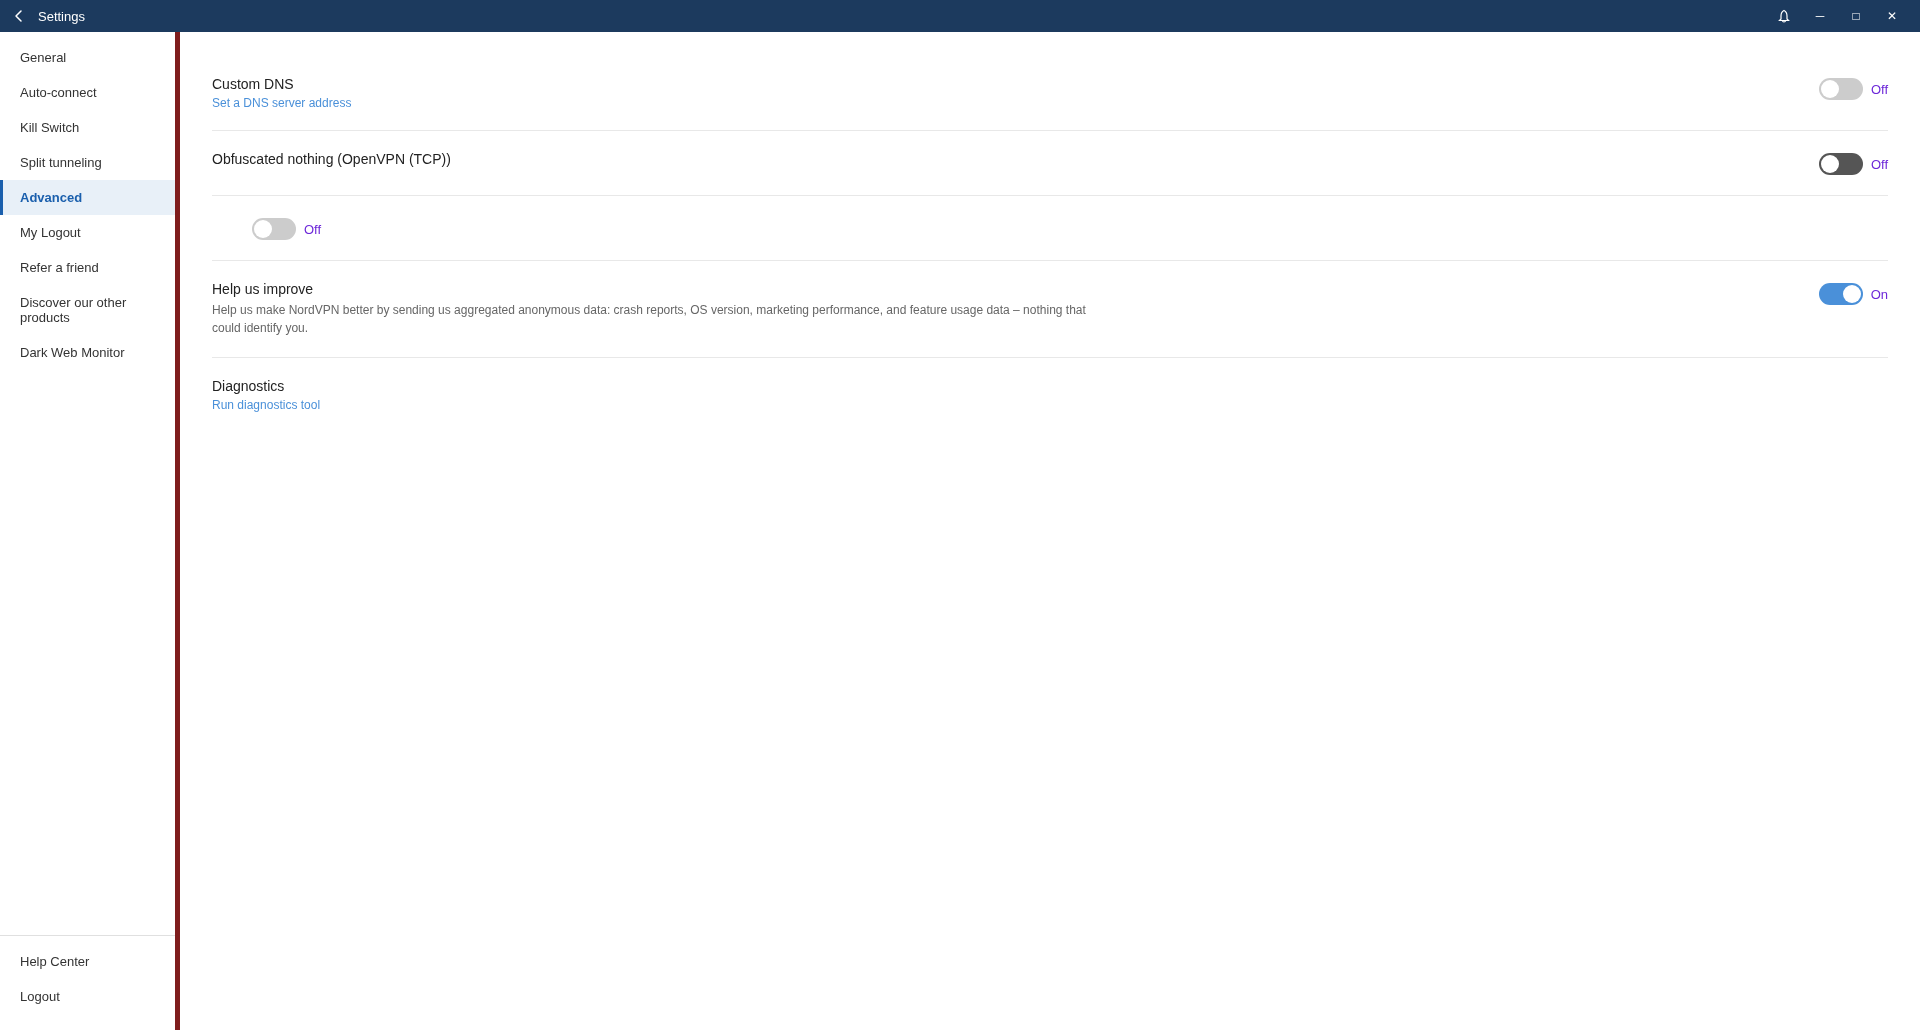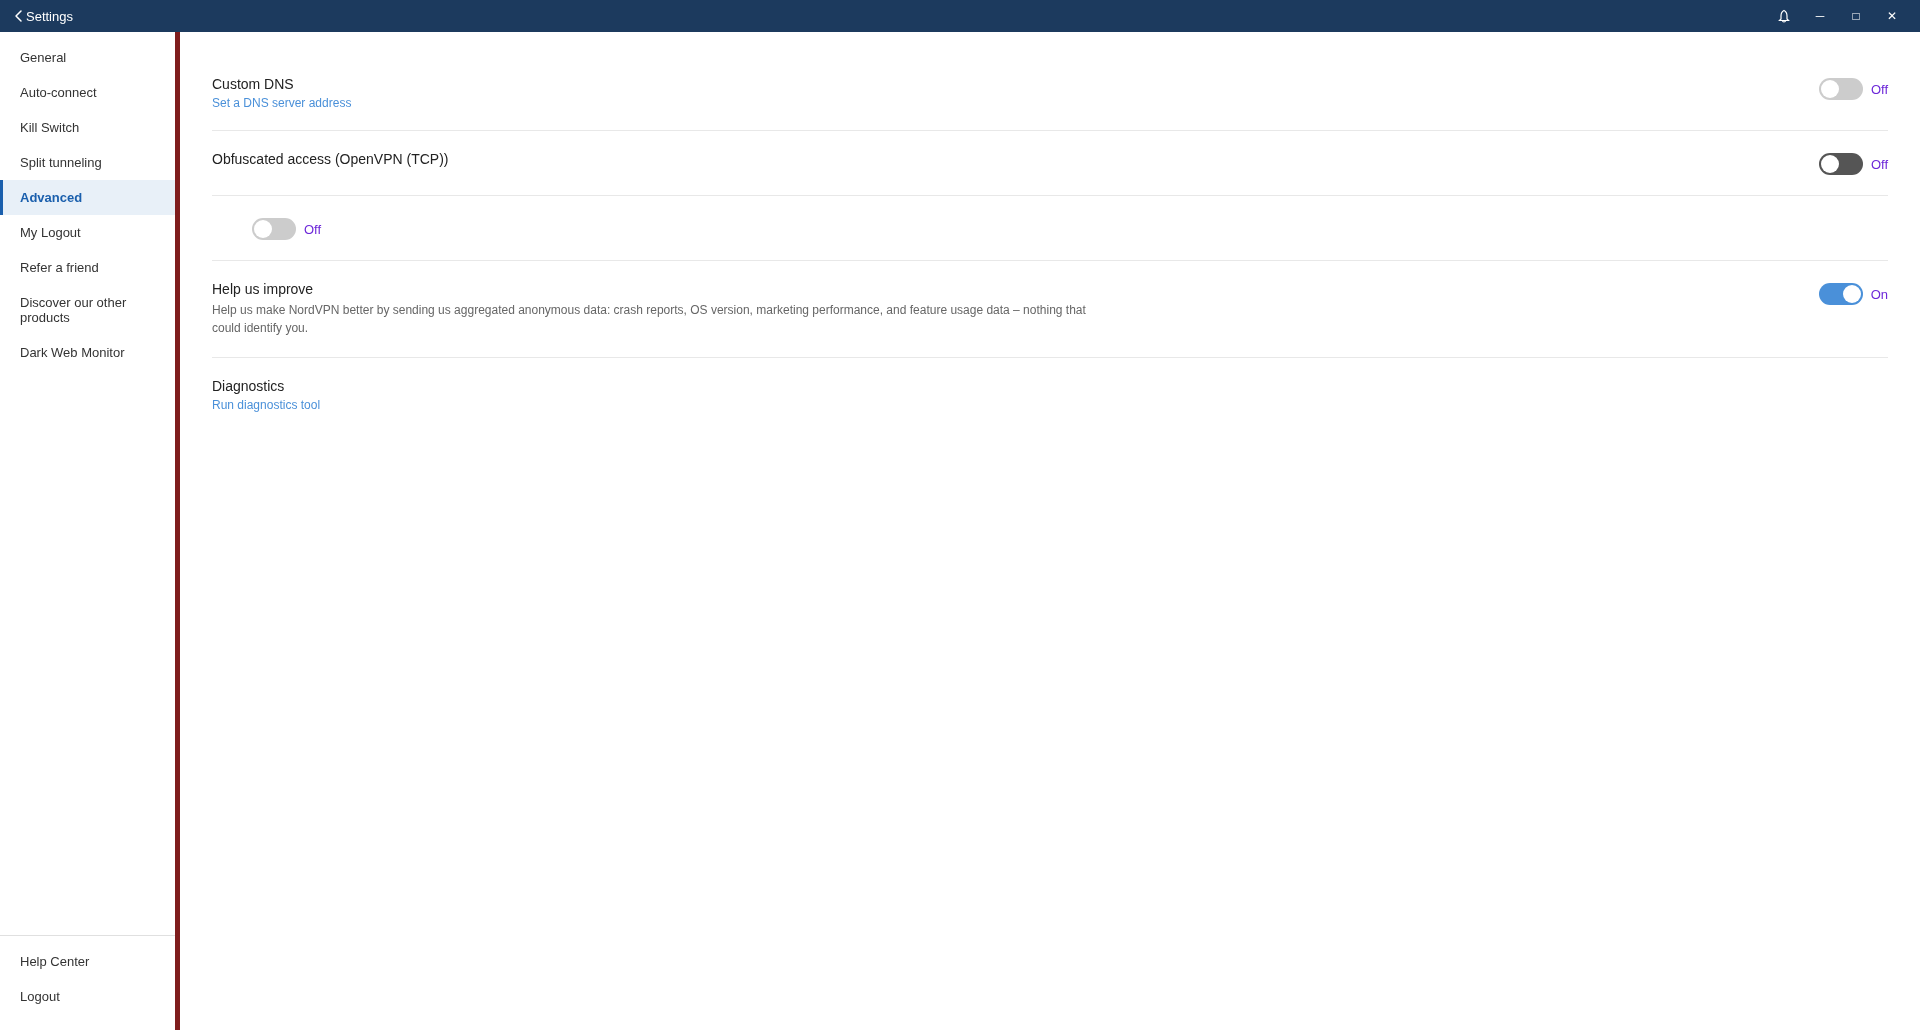--- a/index.html
+++ b/index.html
@@ -11,21 +11,21 @@
       height: 32px;
       display: flex;
       align-items: center;
       justify-content: space-between;
       padding: 0 12px;
       flex-shrink: 0;
     }
     .titlebar-left {
       display: flex;
       align-items: center;
-      gap: 0;
+      gap: 12px;
       color: #ffffff;
       font-size: 13px;
     }
     .titlebar-back {
       color: #ffffff;
       cursor: pointer;
       font-size: 14px;
       display: flex;
       align-items: center;
     }
@@ -246,21 +246,21 @@
             <div class="toggle-knob"></div>
           </div>
           <span class="toggle-label">Off</span>
         </div>
       </div>
     </div>
 
     <div class="settings-section">
       <div class="settings-row">
         <div>
-          <div class="settings-label">Obfuscated access (OpenVPN (TCP))</div>
+          <div class="settings-label">Obfuscated nothing (OpenVPN (TCP))</div>
         </div>
         <div class="settings-right">
           <div class="toggle off" style="background: #555555;">
             <div class="toggle-knob"></div>
           </div>
           <span class="toggle-label">Off</span>
         </div>
       </div>
     </div>
 

